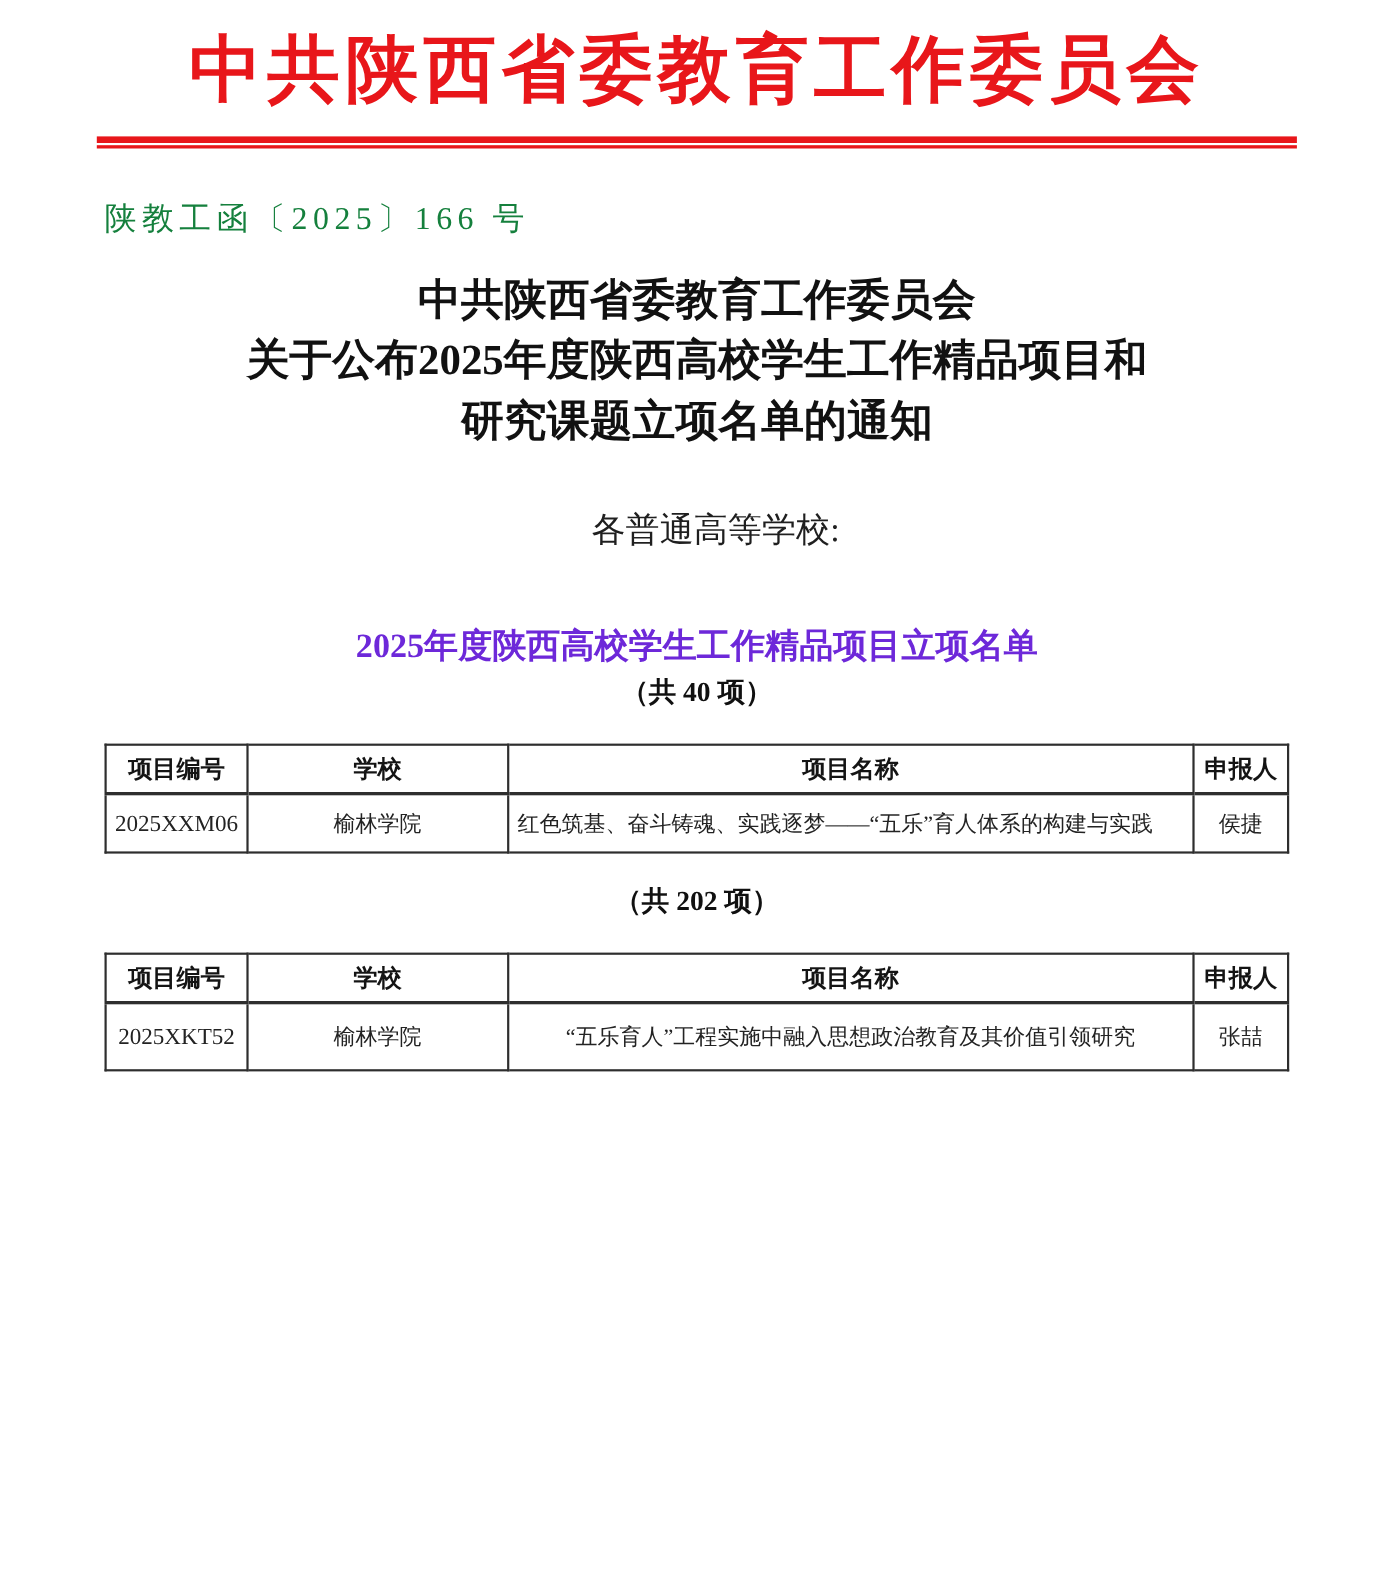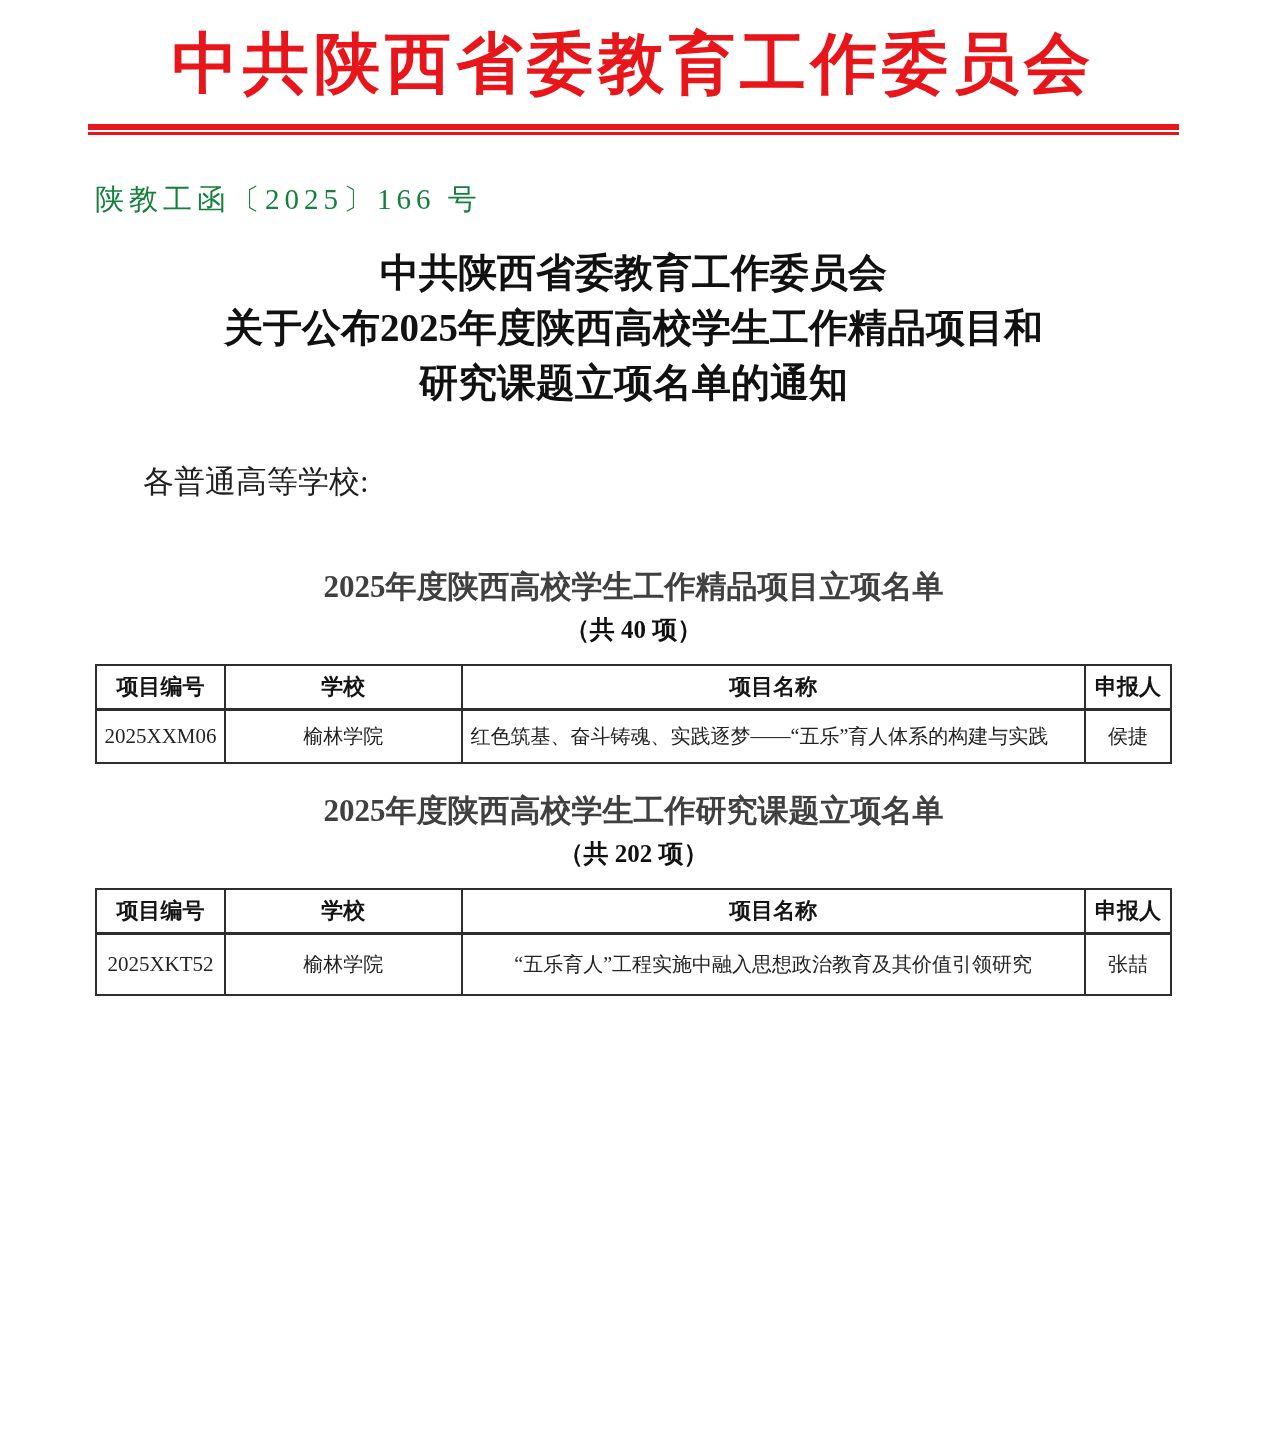--- a/index.html
+++ b/index.html
@@ -56,50 +56,50 @@
   }
 
   
   .body-text {
     margin-top: 46px;
     padding: 0 14px 0 48px;
     font-size: 31px;
     line-height: 52px;
     color: #1f1f1f;
   }
-  .salutation { text-align: left; margin-top: 24px; }
+  .salutation { text-align: center; margin-top: 24px; }
   .paragraph {
     text-indent: 2em;
     text-align: justify;
     letter-spacing: 0.5px;
   }
 
   
   .list-section { margin-top: 58px; }
   .list-section.second { margin-top: 26px; }
   .list-title {
     text-align: center;
     font-size: 31px;
     font-weight: bold;
-    color: #404040;
+    color: #6d28d9;
     line-height: 42px;
   }
   .list-subtitle {
     text-align: center;
     font-size: 25px;
     font-weight: bold;
     color: #101010;
     line-height: 36px;
     margin-top: 4px;
   }
   table.award-table {
     width: 100%;
     border-collapse: collapse;
     table-layout: fixed;
-    margin-top: 16px;
+    margin-top: 28px;
   }
   .award-table th, .award-table td {
     border: 2px solid #2e2e2e;
     text-align: center;
     vertical-align: middle;
     overflow: hidden;
   }
   .award-table th {
     font-family: "Liberation Sans", sans-serif;
     font-weight: bold;
@@ -168,21 +168,20 @@
           <td class="cell-code">2025XXM06</td>
           <td>榆林学院</td>
           <td class="cell-project-name-left">红色筑基、奋斗铸魂、实践逐梦——“五乐”育人体系的构建与实践</td>
           <td>侯捷</td>
         </tr>
       </tbody>
     </table>
   </section>
 
   <section class="list-section second">
-    <h2 class="list-title">2025年度陕西高校学生工作研究课题立项名单</h2>
     <div class="list-subtitle">（共 202 项）</div>
     <table class="award-table">
       <colgroup>
         <col style="width:12%">
           <col style="width:22%">
           <col style="width:58%">
           <col style="width:8%">
       </colgroup>
       <thead>
         <tr>

